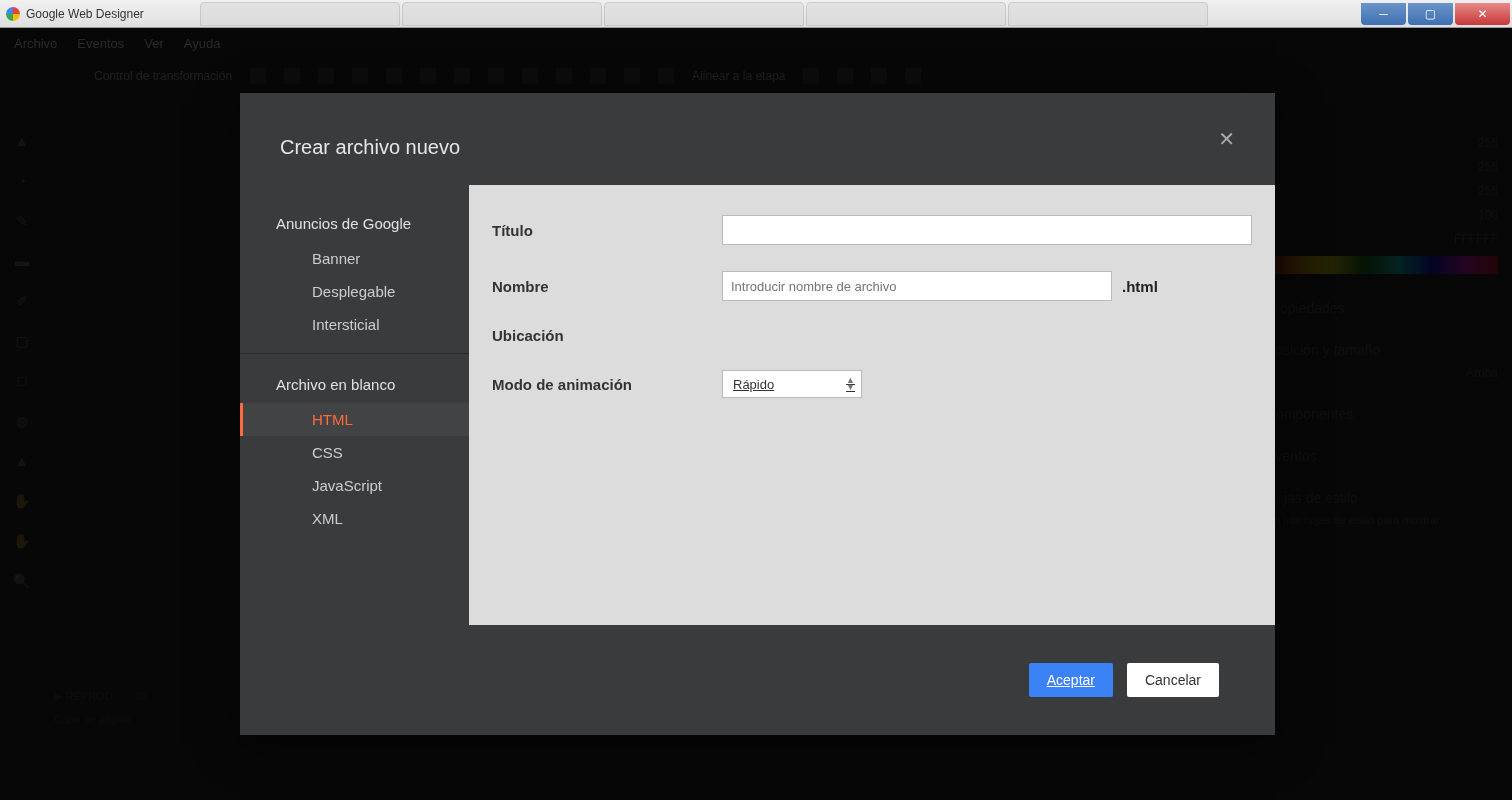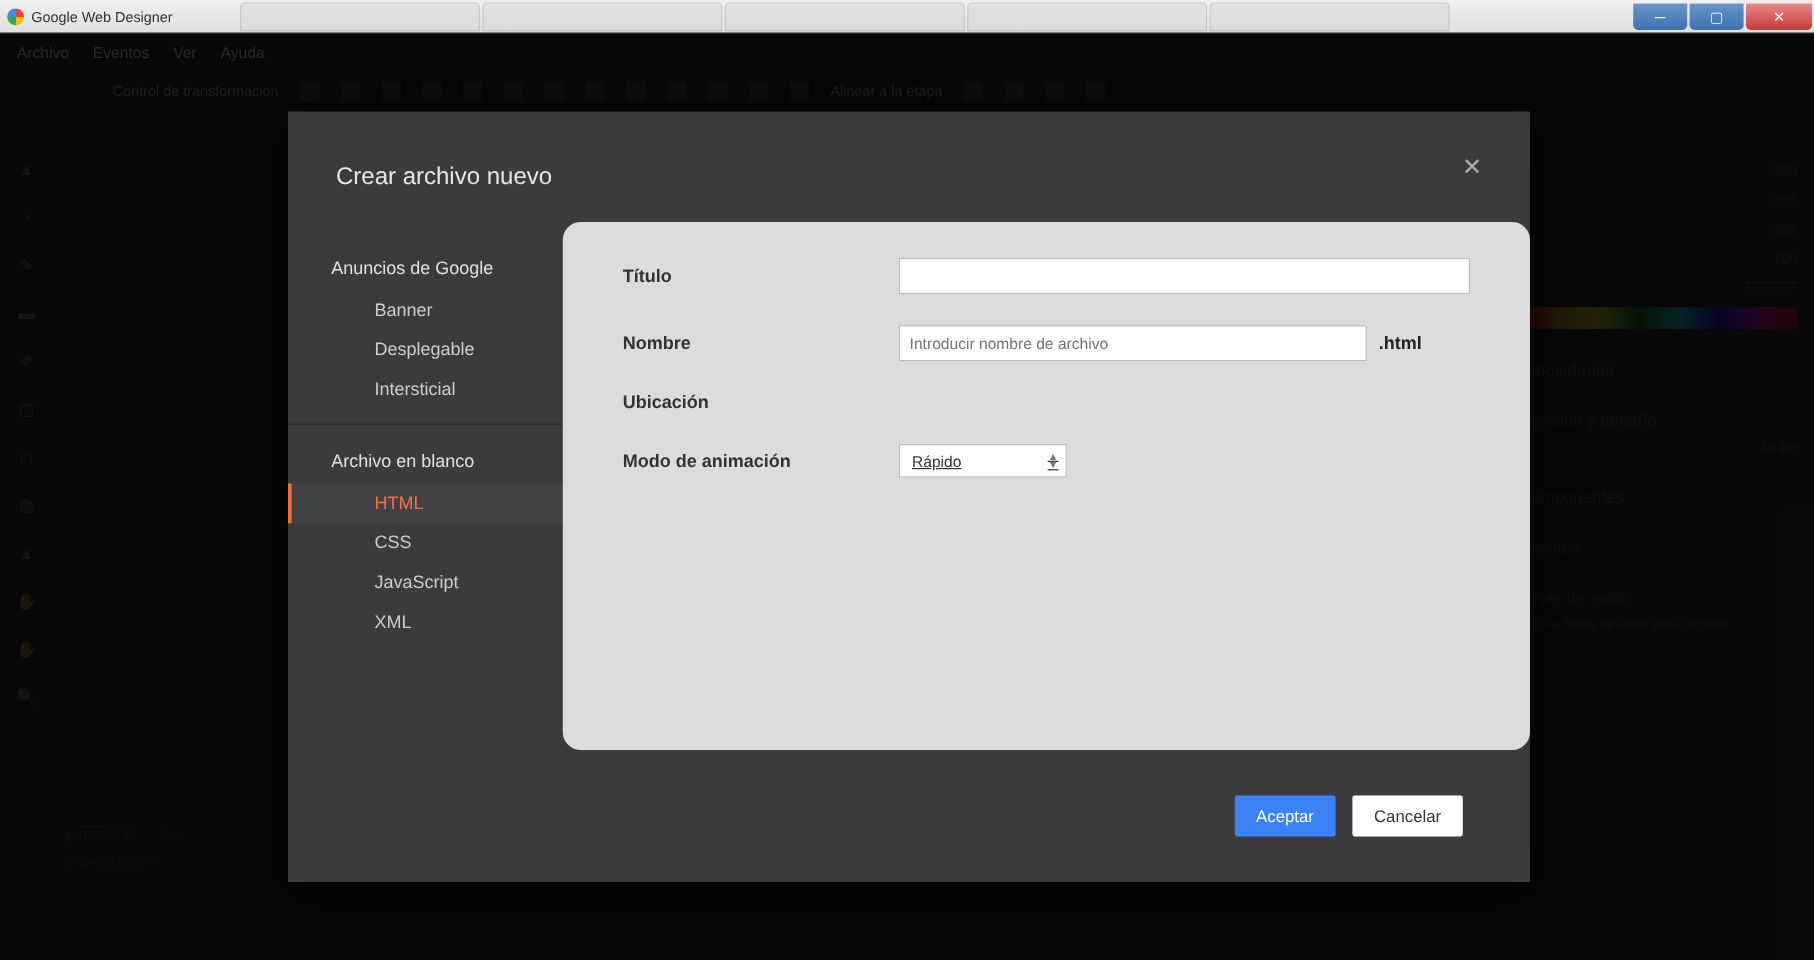--- a/index.html
+++ b/index.html
@@ -41,36 +41,36 @@
 .modal-title { color: #e6e6e6; font-size: 20px; font-weight: 400; margin-top: 16px; }
 .modal-close { color: #aaa; font-size: 20px; cursor: pointer; }
 
 .modal-body { display: flex; height: 440px; }
 .modal-sidebar { width: 229px; background: #3a3b3c; padding: 20px 0; }
 .sb-header { color: #e0e0e0; font-size: 15px; padding: 10px 0 10px 36px; }
 .sb-item { color: #ccc; font-size: 15px; padding: 8px 0 8px 72px; cursor: pointer; }
 .sb-divider { height: 1px; background: #2b2b2b; margin: 12px 0; }
 .sb-item.active { color: #ff6b3d; background: #424344; border-left: 3px solid #ff6b3d; padding-left: 69px; }
 
-.modal-content { flex: 1; background: #dcdcdc; padding: 30px 50px; border-radius: 15px; }
+.modal-content { flex: 1; background: #dcdcdc; padding: 30px 23px; }
 .form-row { display: flex; align-items: center; margin-bottom: 26px; }
 .form-label { width: 230px; color: #333; font-size: 15px; font-weight: bold; }
 .form-input { flex: 1; height: 30px; border: 1px solid #bbb; padding: 0 8px; font-size: 13px; background: #fff; }
 .form-input.short { flex: 0 0 390px; }
 .ext-label { margin-left: 10px; font-weight: bold; color: #222; font-size: 15px; }
 .loc-wrap { flex: 1; position: relative; }
 .loc-input { width: 100%; height: 30px; border: 1px solid #bbb; padding: 0 34px 0 8px; font-size: 13px; background: #fff; }
 .folder-btn { position: absolute; right: 6px; top: 5px; width: 20px; height: 20px; color: #666; display:flex; align-items:center; justify-content:center; }
 .select-wrap { width: 140px; height: 28px; border: 1px solid #bbb; background: #fff; display: flex; align-items: center; justify-content: space-between; padding: 0 6px 0 10px; font-size: 13px; color: #333; text-decoration: underline; }
 .spinner { font-size: 9px; color: #777; line-height: 7px; }
 
 
 .modal-footer { height: 110px; background: #3a3b3c; display: flex; align-items: center; justify-content: flex-end; gap: 14px; padding: 0 56px; }
 .btn { height: 34px; padding: 0 18px; border: none; font-size: 14px; cursor: pointer; border-radius: 2px; }
-.btn-primary { background: #3b82f6; color: #fff; }
+.btn-primary { background: #3b82f6; color: #fff; text-decoration: underline; }
 .btn-secondary { background: #fff; color: #333; }
 
 
 .bottompanel { position: absolute; left: 44px; right: 260px; bottom: 0; height: 160px; color: #444; font-size: 11px; padding: 10px; opacity: 0.4; }
 
 
 .tabstrip { position: absolute; top: 2px; left: 200px; right: 200px; height: 24px; display: flex; gap: 2px; opacity: 0.5; }
 .faux-tab { flex: 1; max-width: 200px; background: #d7d7d7; border-radius: 4px 4px 0 0; font-size: 10px; color: #666; display: flex; align-items: center; padding: 0 8px; overflow: hidden; border: 1px solid #aaa; }
 </style>
 </head>

